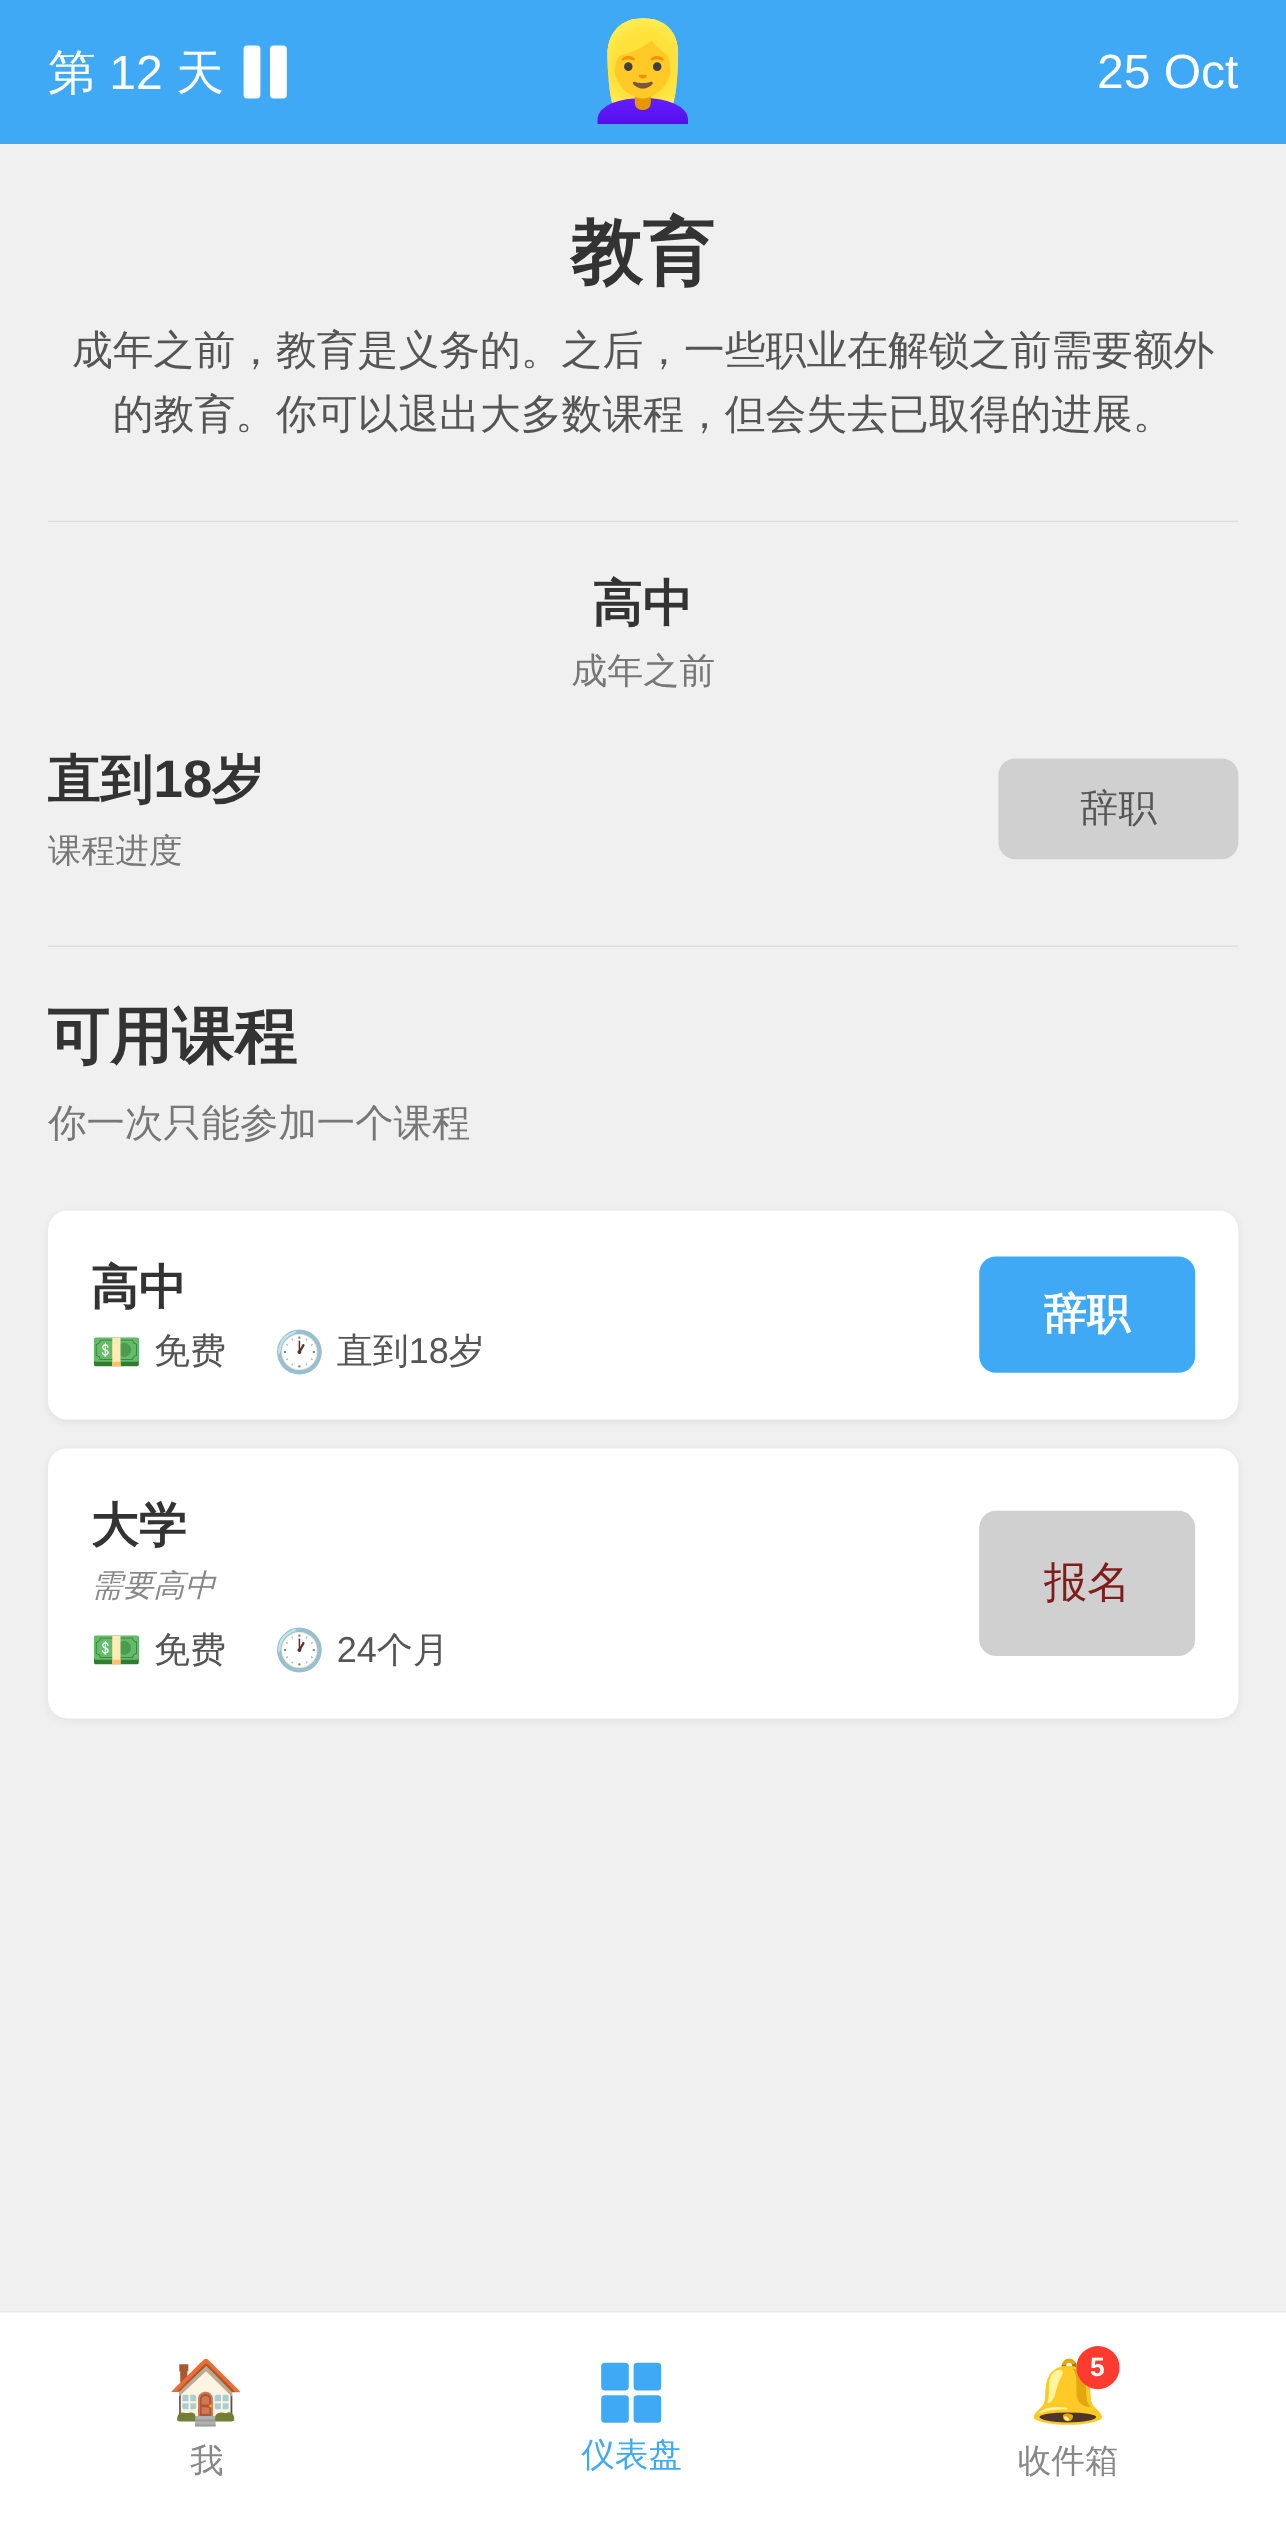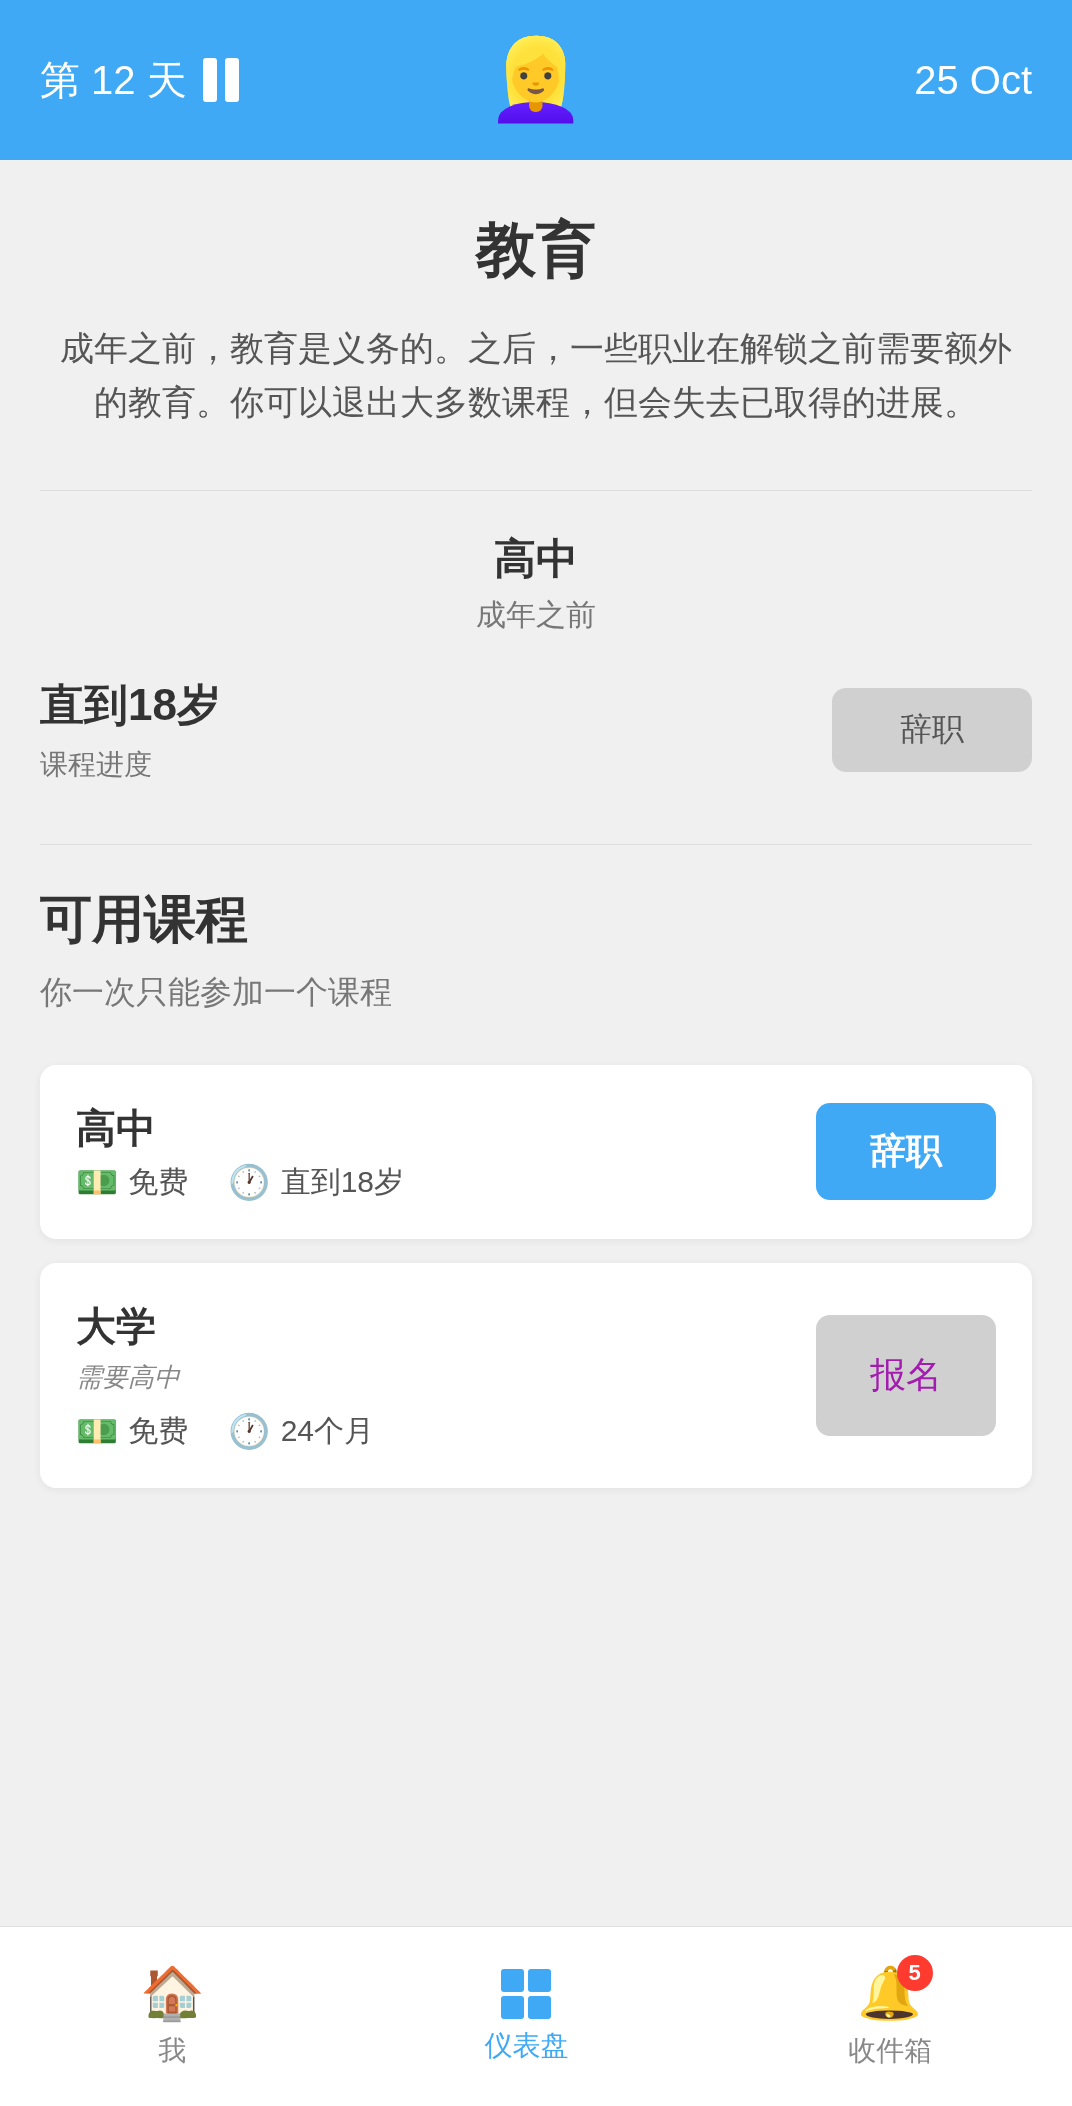--- a/index.html
+++ b/index.html
@@ -9,21 +9,21 @@
       background: #f0f0f0;
       width: 1072px;
       min-height: 2106px;
       position: relative;
       overflow-x: hidden;
     }
 
     
     .header {
       background: #3fa9f5;
-      height: 160px;
+      height: 120px;
       display: flex;
       align-items: center;
       justify-content: space-between;
       padding: 0 40px;
       position: relative;
     }
     .header-left {
       display: flex;
       align-items: center;
       gap: 16px;
@@ -61,21 +61,21 @@
     .main {
       background: #f0f0f0;
       padding: 50px 40px 200px;
     }
 
     .section-title {
       text-align: center;
       font-size: 60px;
       font-weight: bold;
       color: #333;
-      margin-bottom: 30px;
+      margin-bottom: 14px;
     }
 
     .section-desc {
       text-align: center;
       font-size: 34px;
       color: #555;
       line-height: 1.6;
       margin-bottom: 60px;
       padding: 0 10px;
     }
@@ -204,21 +204,21 @@
       cursor: pointer;
       min-width: 180px;
       text-align: center;
     }
     .enroll-btn-gray {
       background: #d0d0d0;
       border: none;
       border-radius: 14px;
       padding: 36px 50px;
       font-size: 36px;
-      color: #a21caf;
+      color: #7f1d1d;
       cursor: pointer;
       min-width: 180px;
       text-align: center;
     }
 
     
     .bottom-nav {
       position: fixed;
       bottom: 0;
       left: 0;

